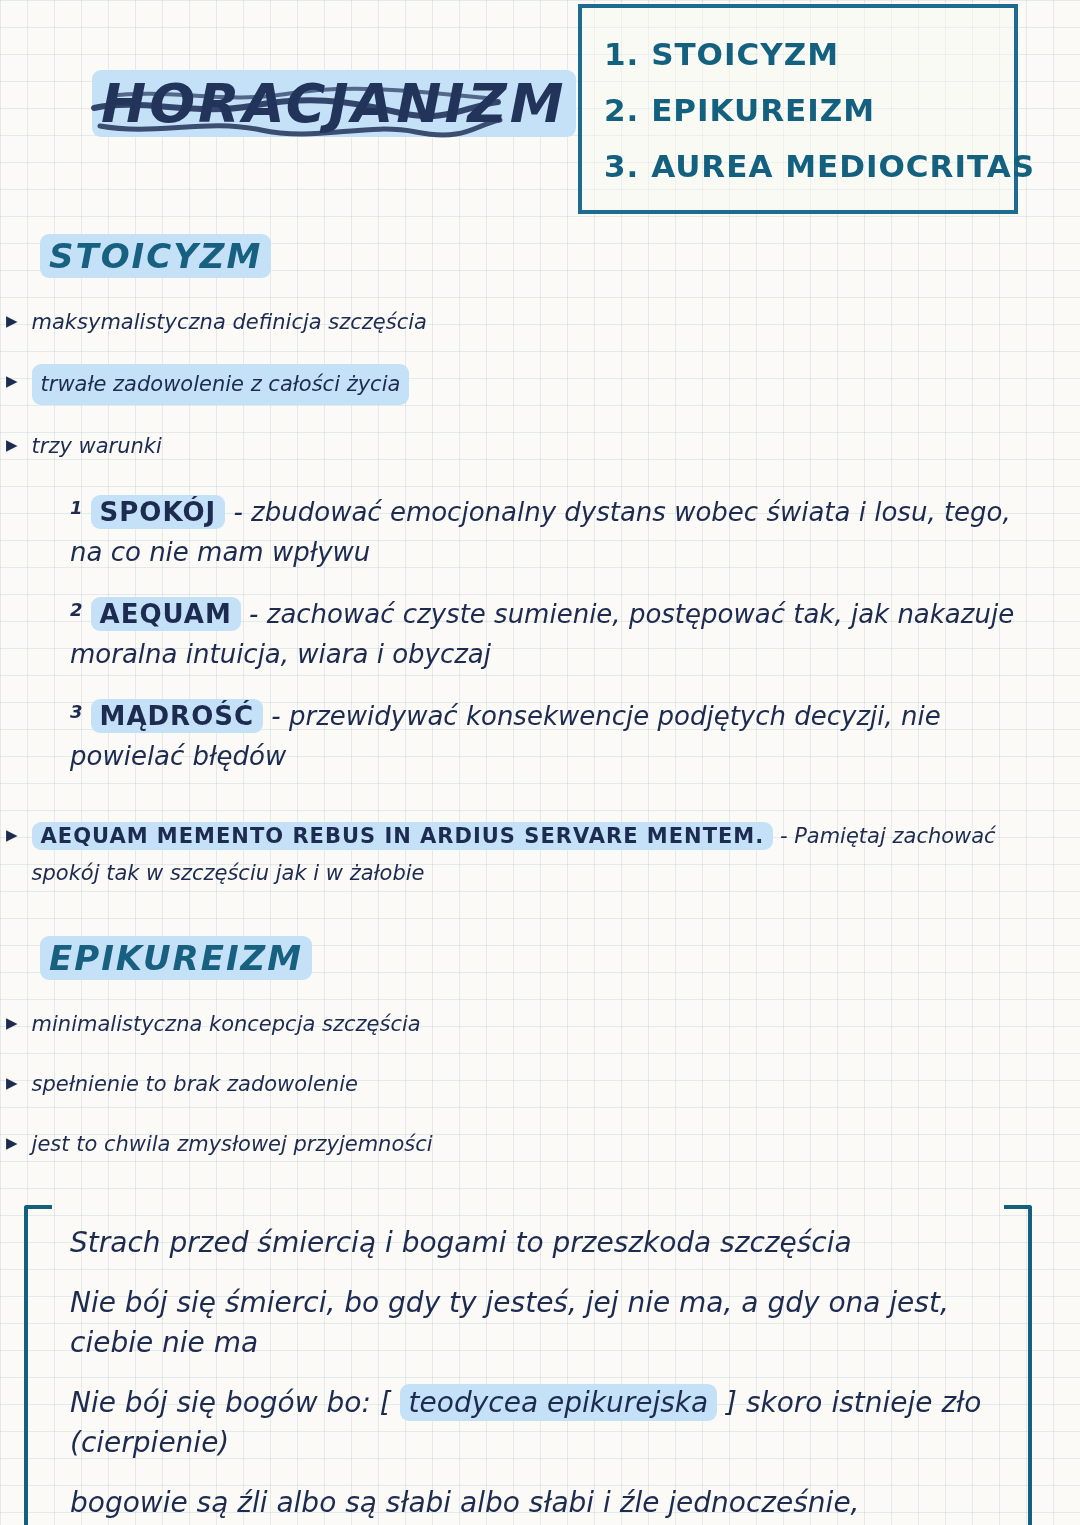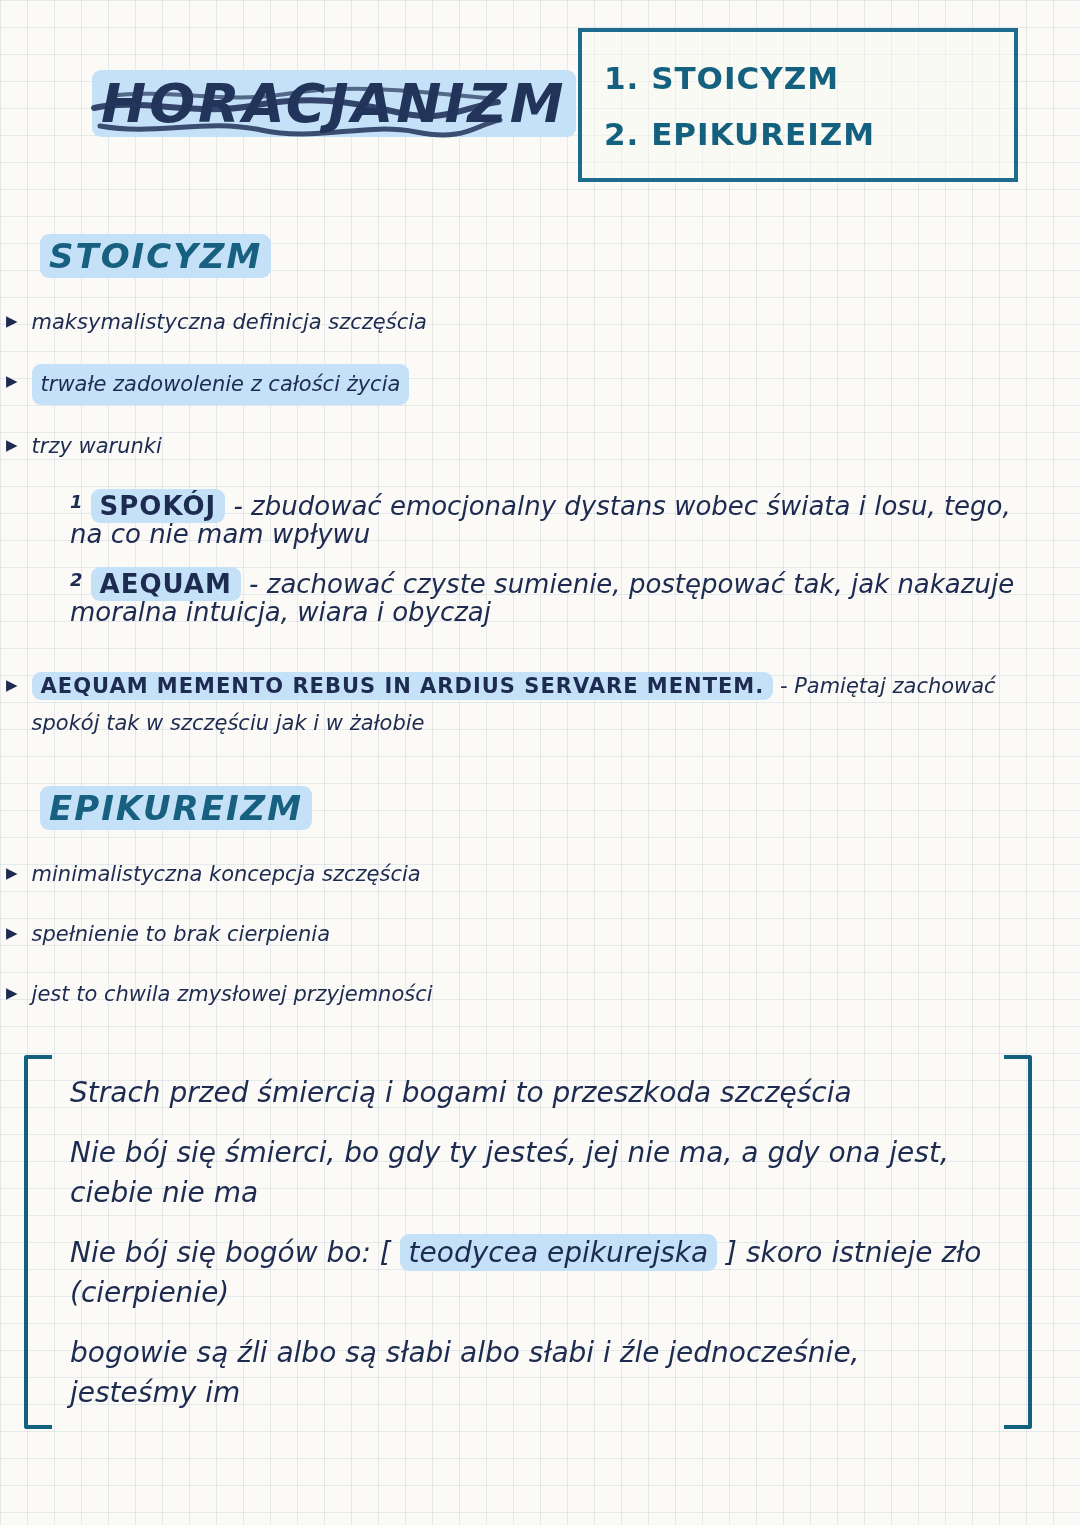--- a/index.html
+++ b/index.html
@@ -29,21 +29,21 @@
   .title-text{
     font-size:54px;font-weight:bold;letter-spacing:3px;
     color:#22345a;font-style:italic;
     white-space:nowrap;
   }
   .scribble{
     position:absolute;left:-6px;top:6px;pointer-events:none;
   }
   
   .index-box{
-    position:absolute;top:28px;left:578px;width:388px;
+    position:absolute;top:4px;left:578px;width:388px;
     border:4px solid #1d6b8e;
     padding:18px 22px 16px 22px;
     background:rgba(251,250,246,.4);
   }
   .index-item{
     font-size:31px;line-height:56px;
     color:#14607f;font-weight:bold;letter-spacing:1px;
     white-space:nowrap;
   }
   
@@ -63,21 +63,21 @@
   .marker{
     flex:0 0 auto;
     font-size:15px;line-height:15px;
     margin-top:10px;color:#1d2b50;
   }
   .bullet-text{
     font-size:21px;line-height:37px;font-style:italic;
   }
   .sub-item{
     margin:0 0 18px 64px;
-    font-size:26px;line-height:28px;font-style:italic;
+    font-size:26px;line-height:40px;font-style:italic;
     max-width:985px;
   }
   .sub-num{
     font-size:18px;font-weight:bold;
     vertical-align:7px;margin-right:8px;
   }
   .key{
     font-weight:bold;font-style:normal;letter-spacing:1px;
   }
   .caps{
@@ -113,20 +113,21 @@
     <svg class="scribble" width="420" height="90" viewBox="0 0 420 90">
       <path d="M8,30 C 55,20 110,38 165,28 S 260,22 310,34 S 380,28 412,24" fill="none" stroke="#22345a" stroke-width="6" stroke-linecap="round" opacity="0.9"></path>
       <path d="M14,48 C 70,58 120,40 175,52 S 280,44 330,54 S 390,46 414,42" fill="none" stroke="#22345a" stroke-width="5" stroke-linecap="round" opacity="0.85"></path>
       <path d="M24,18 C 80,10 140,26 200,16 S 320,12 400,20" fill="none" stroke="#22345a" stroke-width="4" stroke-linecap="round" opacity="0.7"></path>
     </svg>
   </div>
 
   <div class="index-box">
     <div class="index-item">1. STOICYZM</div>
     <div class="index-item">2. EPIKUREIZM</div>
+    <div class="index-item">3. AUREA MEDIOCRITAS</div>
   </div>
 
   <div class="content">
 
     <h2 class="section-heading">
       <span class="hl">STOICYZM</span>
     </h2>
 
     <div class="bullet-row">
       <span class="marker">▶</span>
@@ -146,20 +147,24 @@
     <div class="sub-item">
       <span class="sub-num">1</span><span class="hl key">SPOKÓJ</span>
       <span>- zbudować emocjonalny dystans wobec świata i losu, tego, na co nie mam wpływu</span>
     </div>
 
     <div class="sub-item">
       <span class="sub-num">2</span><span class="hl key">AEQUAM</span>
       <span>- zachować czyste sumienie, postępować tak, jak nakazuje moralna intuicja, wiara i obyczaj</span>
     </div>
 
+    <div class="sub-item">
+      <span class="sub-num">3</span><span class="hl key">MĄDROŚĆ</span>
+      <span>- przewidywać konsekwencje podjętych decyzji, nie powielać błędów</span>
+    </div>
 
     <div class="spacer-lg"></div>
 
     <div class="bullet-row">
       <span class="marker">▶</span>
       <span class="bullet-text">
         <span class="hl caps">AEQUAM MEMENTO REBUS IN ARDIUS SERVARE MENTEM.</span>
         <span>- Pamiętaj zachować spokój tak w szczęściu jak i w żałobie</span>
       </span>
     </div>
@@ -168,21 +173,21 @@
       <span class="hl">EPIKUREIZM</span>
     </h2>
 
     <div class="bullet-row">
       <span class="marker">▶</span>
       <span class="bullet-text">minimalistyczna koncepcja szczęścia</span>
     </div>
 
     <div class="bullet-row">
       <span class="marker">▶</span>
-      <span class="bullet-text">spełnienie to brak cierpienia</span>
+      <span class="bullet-text">spełnienie to brak zadowolenie</span>
     </div>
 
     <div class="bullet-row">
       <span class="marker">▶</span>
       <span class="bullet-text">jest to chwila zmysłowej przyjemności</span>
     </div>
 
     <div class="quote-block">
       <span class="bracket bracket-left"></span>
       <span class="bracket bracket-right"></span>

